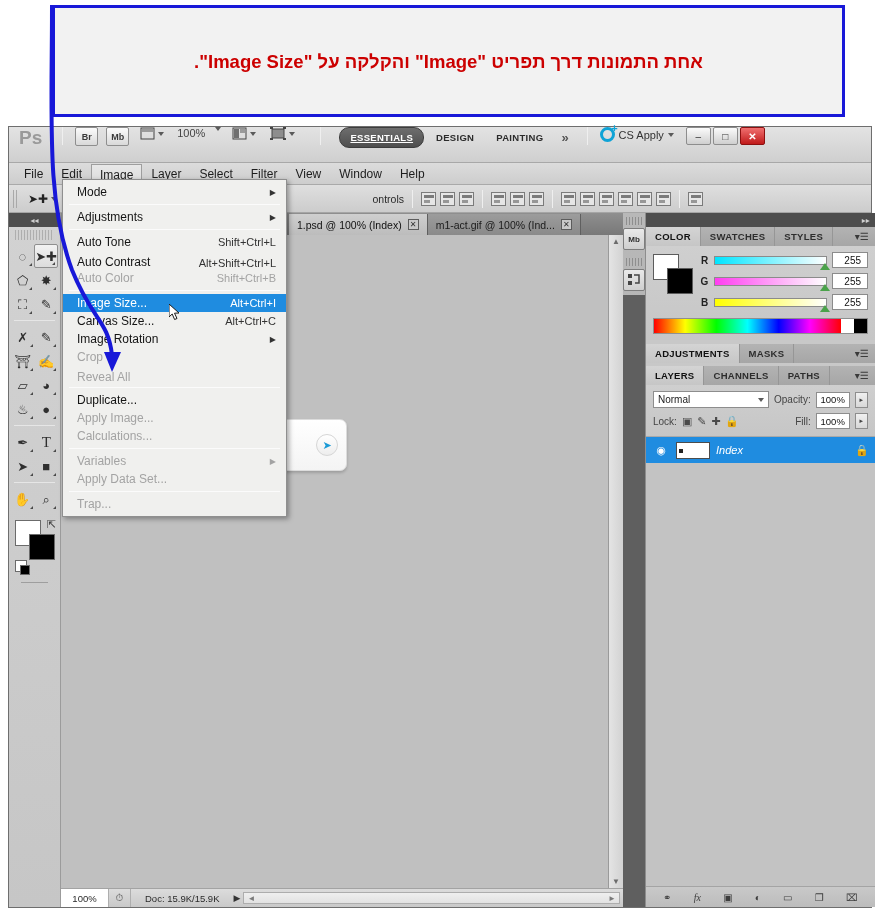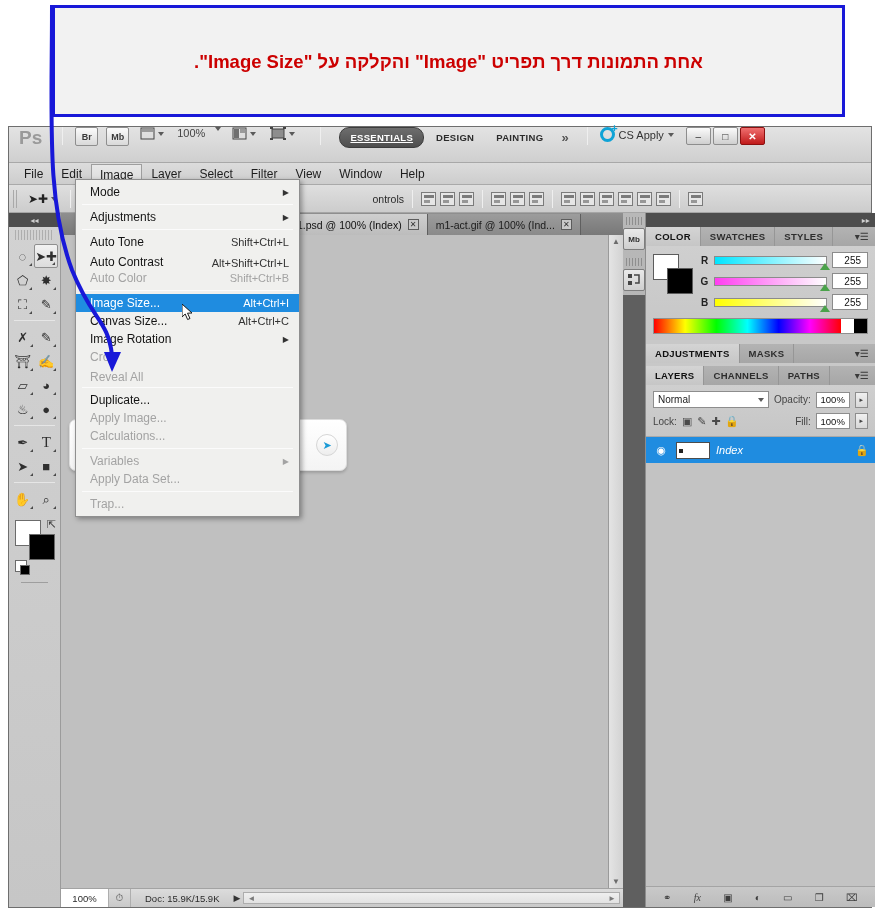--- a/index.html
+++ b/index.html
@@ -559,21 +559,21 @@
           <span>◐</span>
           <span>▭</span>
           <span>❐</span>
           <span>⌧</span>
         </div>
       </div>
     </div>
   </div>
 </div>
 
-<div id="image-menu" style="position:absolute;left:75px;top:179px;width:225px;background:#f0f0ee;
+<div id="image-menu" style="position:absolute;left:62px;top:179px;width:225px;background:#f0f0ee;
             border:1px solid #8f8f8f;box-shadow:2px 2px 5px rgba(0,0,0,.35);z-index:50;padding:3px 0;">
 <div style="display: flex; align-items: center; height: 18px; padding: 0px 10px 0px 14px; font-size: 12px; position: relative; color: rgb(20, 20, 20);">
       <span>Mode</span>
       <span style="flex: 1 1 0%;"></span>
       <span style="font-size: 8px; color: rgb(51, 51, 51);">▶</span>
     </div>
     <div style="height: 1px; background: rgb(194, 194, 194); border-bottom: 1px solid rgb(251, 251, 251); margin: 3px 6px;"></div>
     <div style="display: flex; align-items: center; height: 18px; padding: 0px 10px 0px 14px; font-size: 12px; position: relative; color: rgb(20, 20, 20);">
       <span>Adjustments</span>
       <span style="flex: 1 1 0%;"></span>

